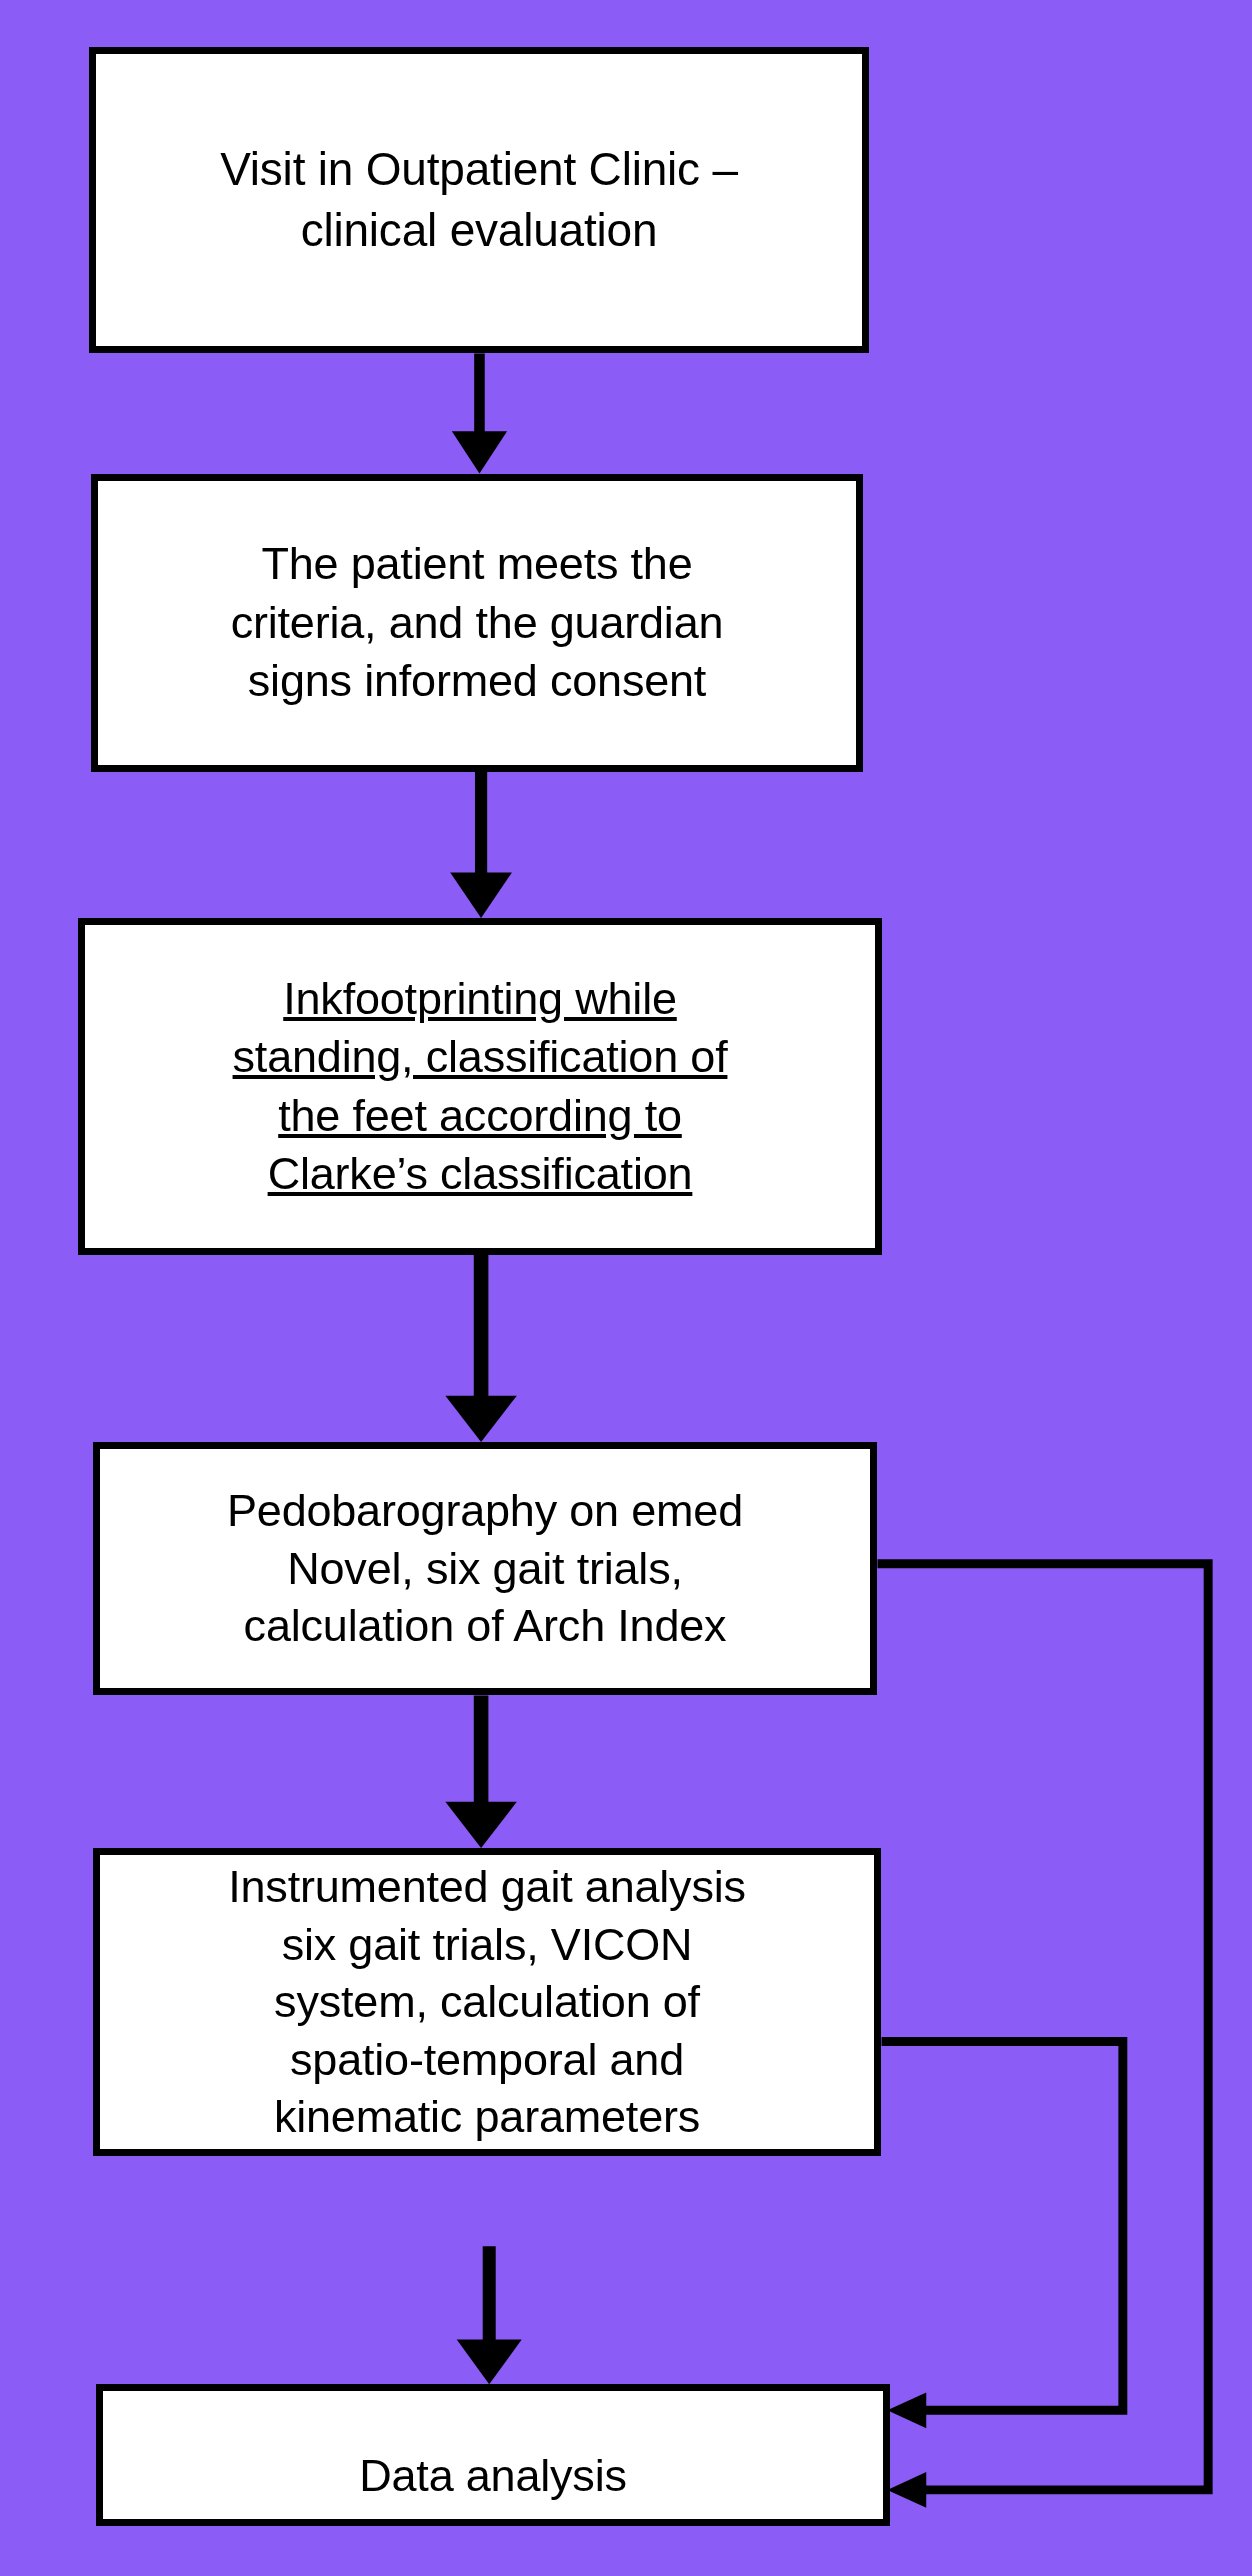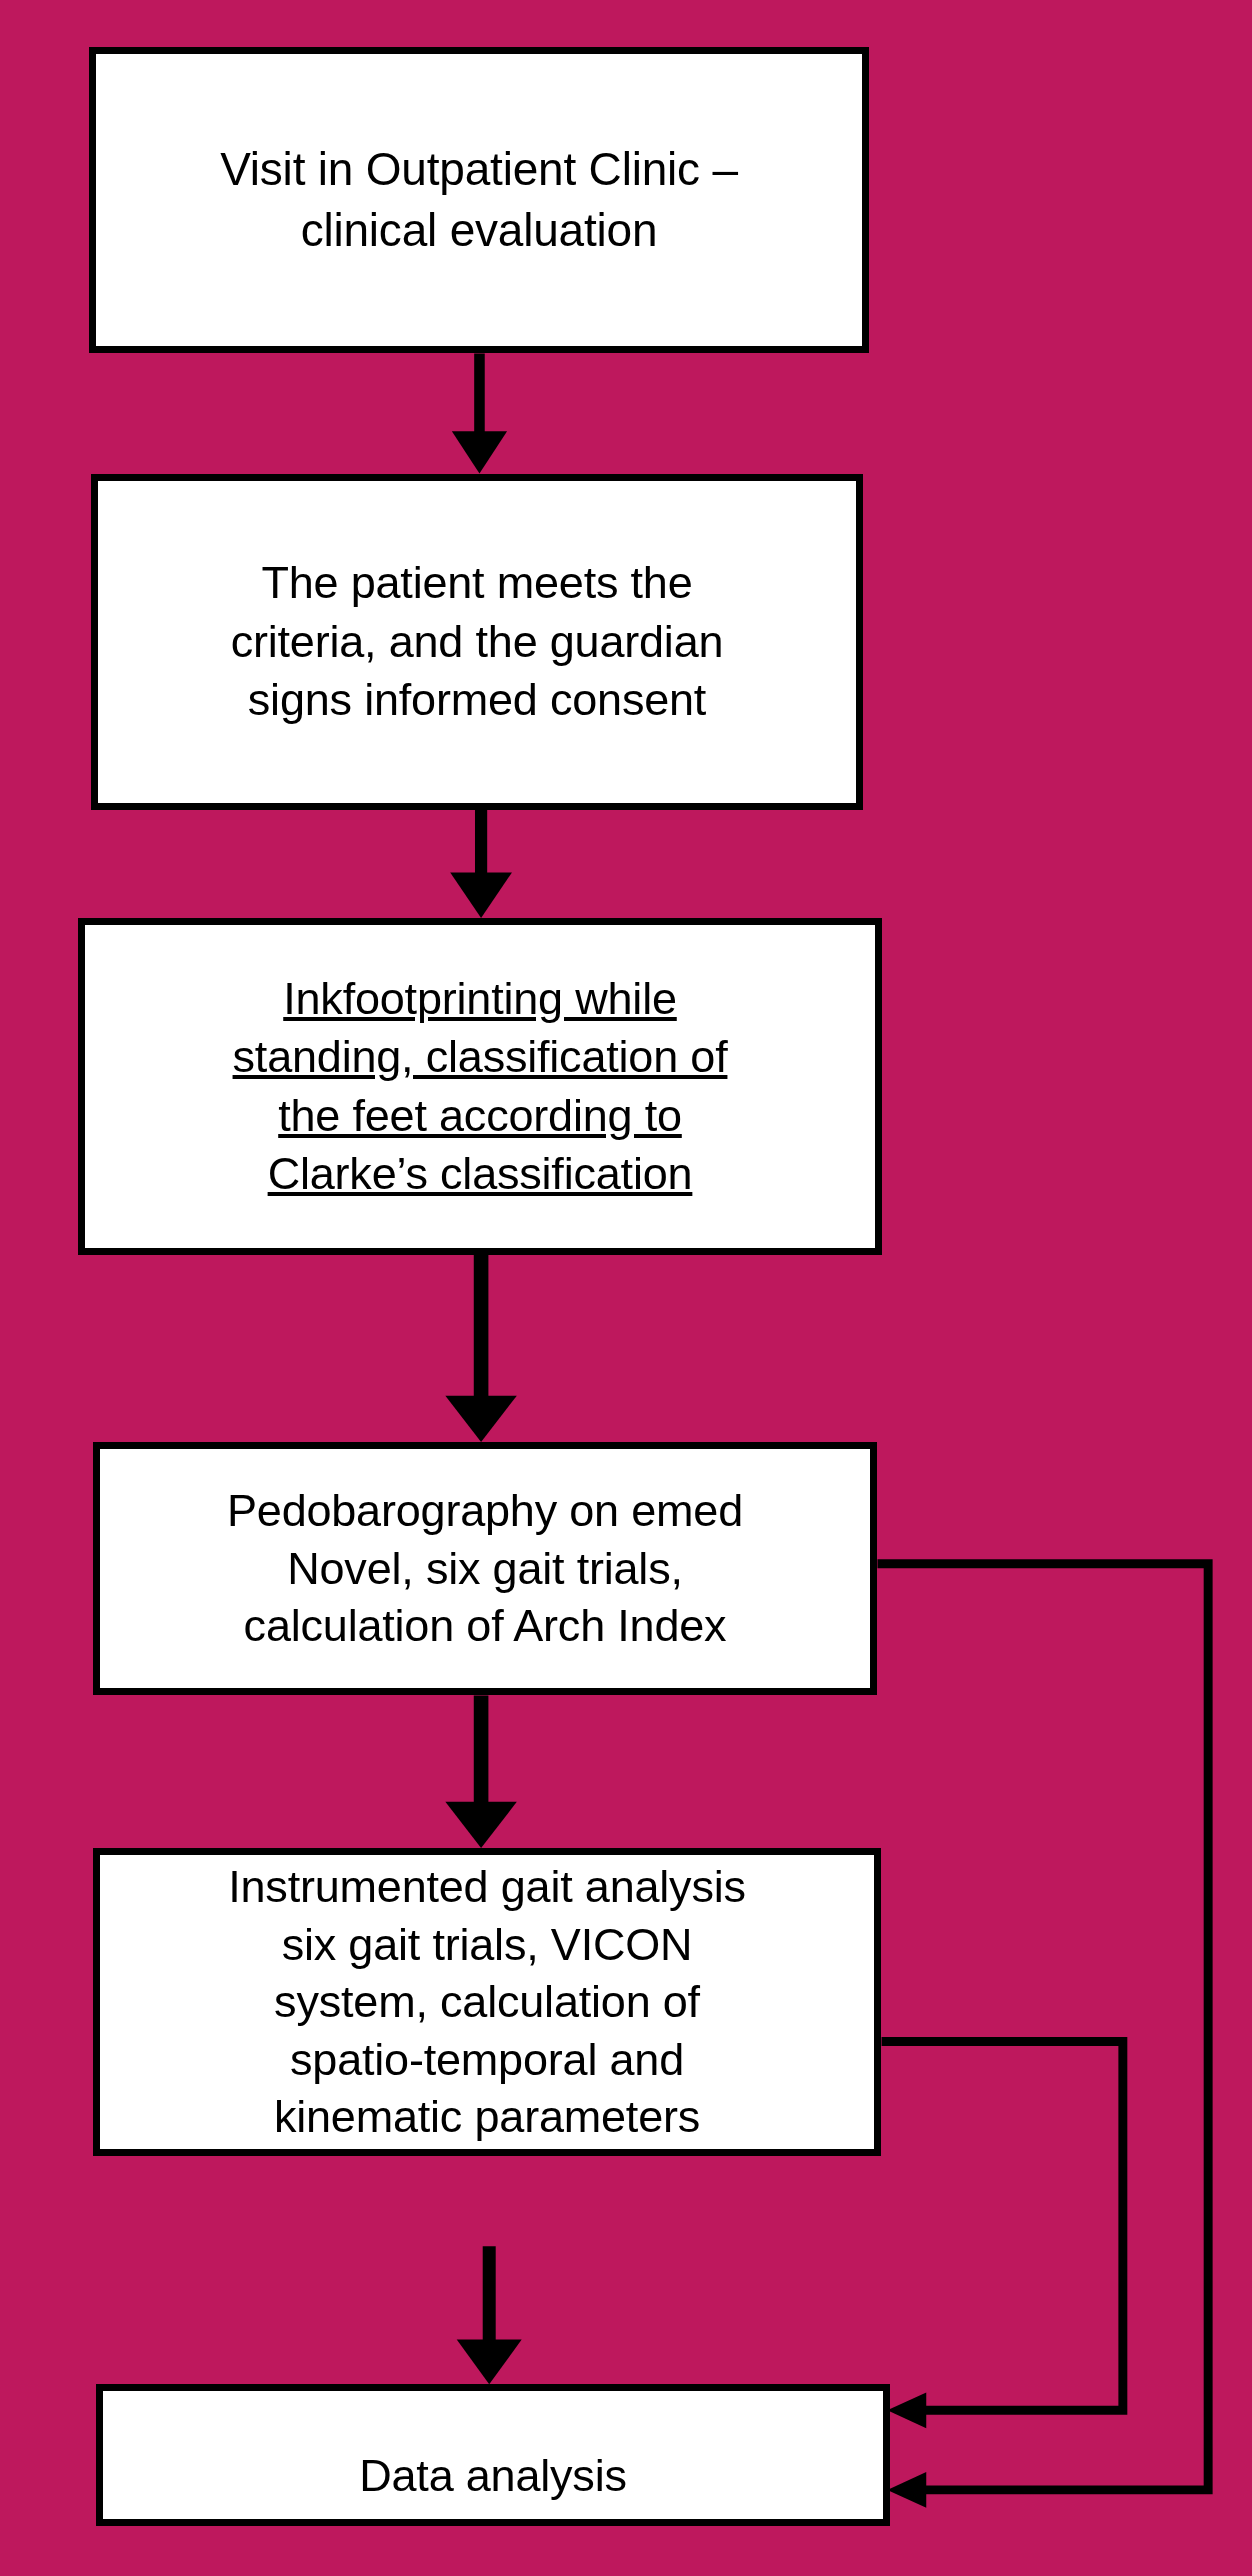--- a/index.html
+++ b/index.html
@@ -8,21 +8,21 @@
     padding: 0;
     background: #ffffff;
   }
   body {
     font-family: "Liberation Sans", sans-serif;
   }
   #flow-root {
     position: relative;
     width: 1253px;
     height: 2576px;
-    background: #be185d;
+    background: #8b5cf6;
     overflow: hidden;
   }
   #flow-svg {
     position: absolute;
     left: 0;
     top: 0;
     width: 1253px;
     height: 2576px;
   }
   .node-box {
@@ -44,21 +44,21 @@
     font-size: 45px;
     line-height: 1.30;
     letter-spacing: -0.2px;
     padding: 0 11.4px;
     box-sizing: border-box;
     white-space: pre-line;
   }
 
   
   #node-visit        { left: 89px;  top: 47px;   width: 780px;  height: 306px; }
-  #node-consent      { left: 91px;  top: 474px;  width: 772px;  height: 336px; }
+  #node-consent      { left: 91px;  top: 474px;  width: 772px;  height: 298px; }
   #node-inkprint     { left: 78px;   top: 918px; width: 804px;  height: 337px; }
   #node-pedobaro     { left: 93px;  top: 1442px; width: 784px;  height: 253px; }
   #node-gait         { left: 93px;  top: 1848px; width: 788px;  height: 308px; }
   #node-data         { left: 96px;  top: 2384px; width: 794px;  height: 142px; }
 
   #node-visit     .node-text { font-size: 46px; line-height: 1.32; }
   #node-consent   .node-text { font-size: 45px; line-height: 1.30; }
   #node-inkprint  .node-text { font-size: 45px; line-height: 1.30; text-decoration: underline; }
   #node-pedobaro  .node-text { font-size: 45px; line-height: 1.28; }
   #node-gait      .node-text { font-size: 45px; line-height: 1.28; }

